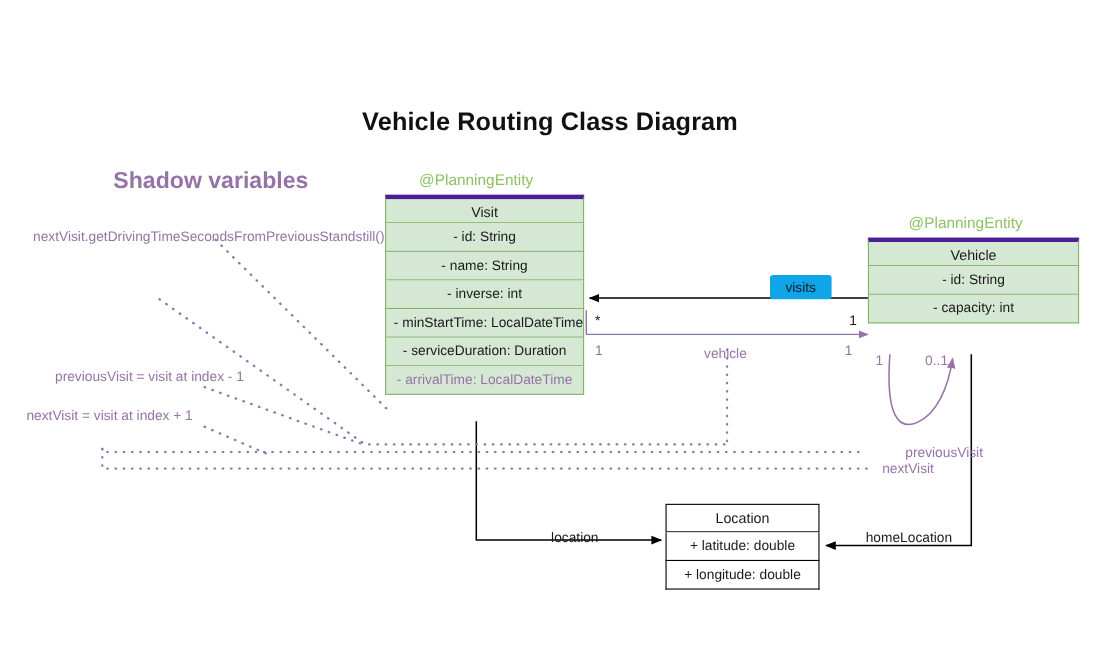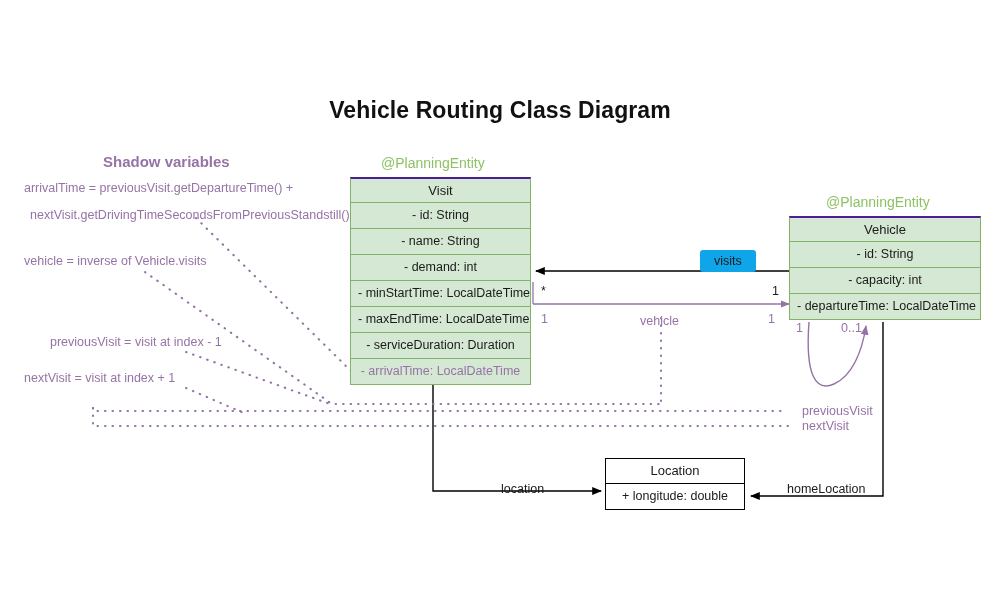--- a/index.html
+++ b/index.html
@@ -15,21 +15,21 @@
   }
 
   
   .uml{position:absolute;box-sizing:border-box;}
   .uml .row{
     box-sizing:border-box;border:1px solid #82b366;border-top:none;
     background:#d5e8d4;color:#1a1a1a;font-size:12.5px;
     height:26px;line-height:24px;padding:0 7px;white-space:nowrap;overflow:hidden;text-align:center;
   }
   .uml .row.head{
-    border-top:2px solid #4c1d95;text-align:center;font-size:13px;padding:0;
+    border-top:4px solid #4c1d95;text-align:center;font-size:13px;padding:0;
   }
   .uml .row.shadow{color:#9673a6;}
 
   .uml.plain .row{border-color:#000000;background:#ffffff;}
   .uml.plain .row.head{border-top:1px solid #000000;}
 
   .stereo{
     position:absolute;font-size:14px;font-weight:normal;white-space:nowrap;
   }
   .stereo.green{color:#8cc265;}
@@ -38,21 +38,21 @@
   .chip{
     position:absolute;background:#0ea5e9;color:#1a1a1a;font-size:12.5px;
     padding:4px 14px;border-radius:3px;white-space:nowrap;
   }
 
   
   .lbl{position:absolute;white-space:nowrap;font-size:12.5px;color:#1a1a1a;}
   .lbl.mauve{color:#9673a6;}
 
   .shadow-title{
-    position:absolute;font-size:15px;font-weight:bold;color:#9673a6;white-space:nowrap;
+    position:absolute;font-size:21px;font-weight:bold;color:#9673a6;white-space:nowrap;
   }
   .shadow-line{position:absolute;font-size:12.5px;color:#9673a6;white-space:nowrap;}
 </style>
 </head>
 <body>
 
 <div id="canvas">
 
   <svg class="layer" viewBox="0 0 1000 600">
     <defs>
@@ -101,65 +101,62 @@
 
       <path d="M186,352 L330,404"></path>
       <path d="M186,388 L246,414"></path>
     </g>
   </svg>
 
   <div class="page-title">Vehicle Routing Class Diagram</div>
 
   <div class="shadow-title" style="left:103px;top:153px;">Shadow variables</div>
 
-  <div class="shadow-line" style="left:24px;top:181px;">arrivalTime = previousVisit.getDepartureTime() +</div>
   <div class="shadow-line" style="left:30px;top:208px;">nextVisit.getDrivingTimeSecondsFromPreviousStandstill()</div>
-  <div class="shadow-line" style="left:24px;top:254px;">vehicle = inverse of Vehicle.visits</div>
   <div class="shadow-line" style="left:24px;top:335px;margin-left:26px;">previousVisit = visit at index - 1</div>
   <div class="shadow-line" style="left:24px;top:371px;">nextVisit = visit at index + 1</div>
 
   <div class="stereo green" style="left:381px;top:155px;">@PlanningEntity</div>
 
   <div class="uml" style="left:350px;top:177px;width:181px;">
     <div class="row head">Visit</div>
     <div class="row">- id: String</div>
     <div class="row">- name: String</div>
-    <div class="row">- demand: int</div>
+    <div class="row">- inverse: int</div>
     <div class="row">- minStartTime: LocalDateTime</div>
-    <div class="row">- maxEndTime: LocalDateTime</div>
     <div class="row">- serviceDuration: Duration</div>
     <div class="row shadow">- arrivalTime: LocalDateTime</div>
   </div>
 
   <div class="stereo green" style="left:826px;top:194px;">@PlanningEntity</div>
 
   <div class="uml" style="left:789px;top:216px;width:192px;">
     <div class="row head">Vehicle</div>
     <div class="row">- id: String</div>
     <div class="row">- capacity: int</div>
-    <div class="row">- departureTime: LocalDateTime</div>
   </div>
 
   <div class="uml plain" style="left:605px;top:458px;width:140px;">
     <div class="row head">Location</div>
+    <div class="row">+ latitude: double</div>
     <div class="row">+ longitude: double</div>
   </div>
 
 
   <div class="chip" style="left:700px;top:250px;">visits</div>
 
   <div class="lbl" style="left:541px;top:284px;">*</div>
   <div class="lbl" style="left:772px;top:284px;">1</div>
 
   <div class="lbl mauve" style="left:640px;top:314px;">vehicle</div>
   <div class="lbl mauve" style="left:541px;top:312px;">1</div>
   <div class="lbl mauve" style="left:768px;top:312px;">1</div>
 
   <div class="lbl mauve" style="left:796px;top:321px;">1</div>
   <div class="lbl mauve" style="left:841px;top:321px;">0..1</div>
 
-  <div class="lbl mauve" style="left:802px;top:404px;">previousVisit</div>
+  <div class="lbl mauve" style="left:823px;top:404px;">previousVisit</div>
   <div class="lbl mauve" style="left:802px;top:419px;">nextVisit</div>
 
   <div class="lbl" style="left:501px;top:482px;">location</div>
   <div class="lbl" style="left:787px;top:482px;">homeLocation</div>
 
 </div>
 
 </body></html>

